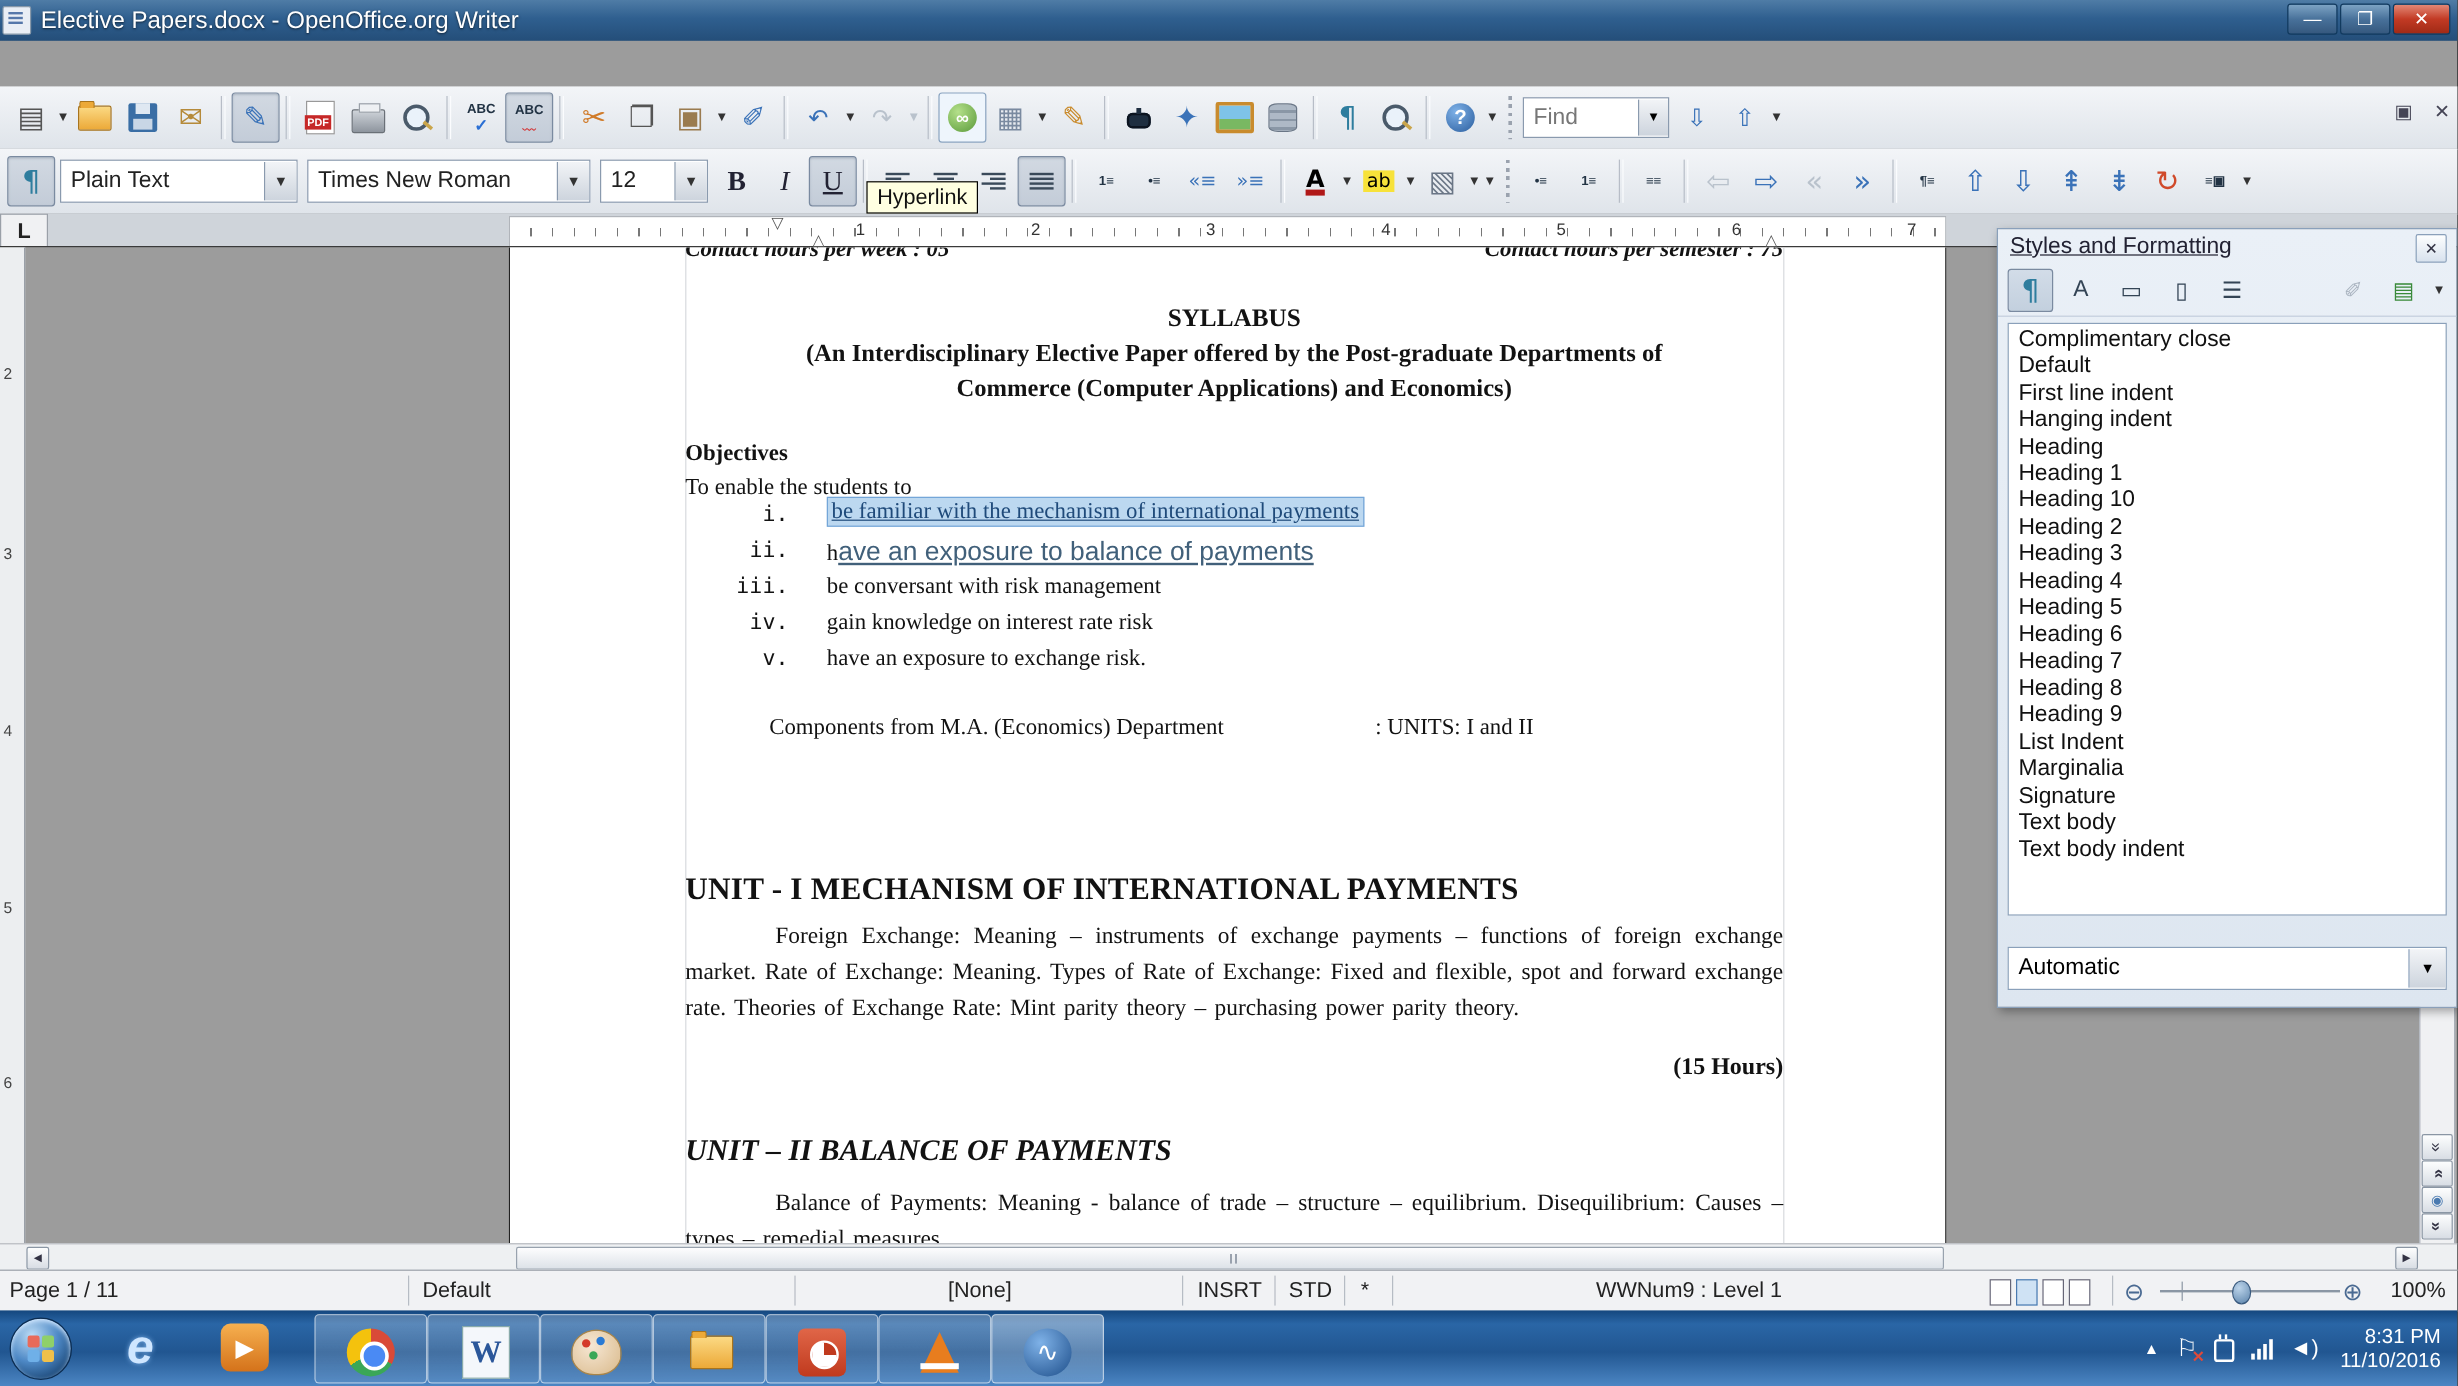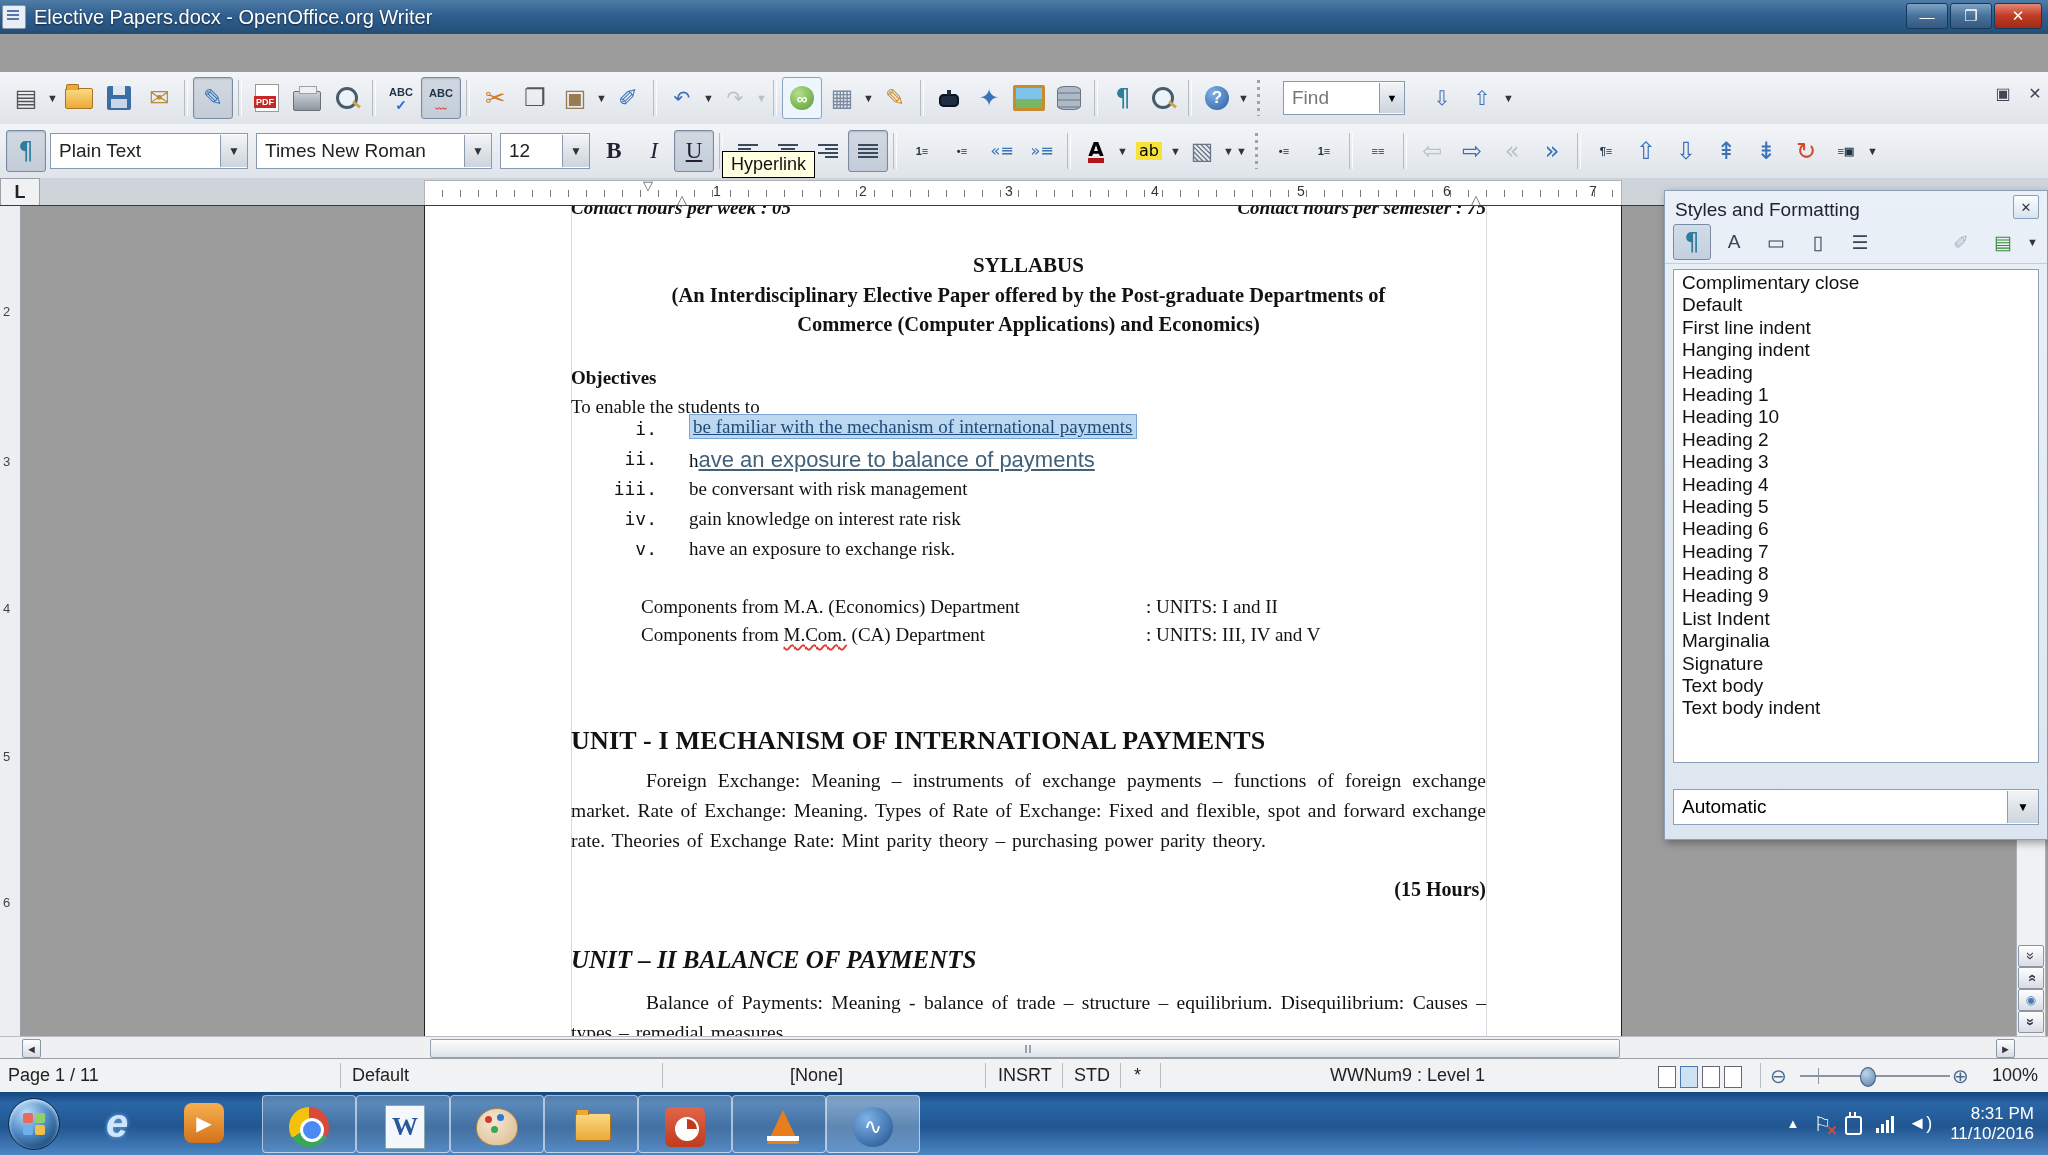--- a/index.html
+++ b/index.html
@@ -176,37 +176,37 @@
   .flagico:after{content:"✕";position:absolute;right:-6px;bottom:-2px;color:#e04a3a;font-size:13px;font-weight:bold;}
   .plug{width:13px;height:15px;border:2px solid #fff;border-radius:3px;position:relative;margin-top:3px;}
   .plug:before{content:"";position:absolute;left:2px;top:-6px;width:2px;height:4px;background:#fff;box-shadow:5px 0 0 #fff;}
   .bars{display:flex;align-items:flex-end;gap:2px;height:18px;}
   .bars i{width:3px;background:#fff;display:block;}
   .spk{font-size:18px;}
   .clock{text-align:right;font-size:17px;line-height:20px;margin-right:14px;margin-left:4px;}
   
   .panel{position:absolute;left:1664px;top:190px;width:382px;height:648px;z-index:50;
     background:linear-gradient(180deg,#eaf0f7,#dde6f0);border:1px solid #8aa0ba;box-shadow:2px 3px 8px rgba(0,0,0,.35);}
-  .ptitle{height:30px;display:flex;align-items:flex-end;font-size:19px;color:#223;padding-left:10px;position:relative;}
+  .ptitle{height:30px;display:flex;align-items:center;font-size:19px;color:#223;padding-left:10px;position:relative;text-decoration:underline;}
   .pclose{position:absolute;right:8px;top:4px;width:24px;height:22px;border:1px solid #8aa0ba;border-radius:2px;
     background:linear-gradient(180deg,#fdfefe,#d8e2ee);display:flex;align-items:center;justify-content:center;font-size:13px;color:#334;}
   .ptools{height:42px;display:flex;align-items:center;padding:0 8px;gap:4px;border-bottom:1px solid #c2cedc;}
   .pbtn{width:36px;height:34px;border:1px solid transparent;border-radius:3px;display:flex;align-items:center;justify-content:center;
     font-size:19px;color:#345;}
   .pbtn.pressed{border-color:#7a8aa0;background:linear-gradient(180deg,#d2dce8,#c3d0de);}
   .pbtn.disabled{color:#aab4c0;}
   .plist{position:absolute;left:8px;right:8px;top:78px;bottom:76px;background:#fff;border:1px solid #8aa0ba;
     font-size:19px;color:#111;overflow:hidden;padding-top:2px;}
   .pitem{padding:0 8px;height:22.4px;line-height:22.4px;white-space:nowrap;}
   .pcombo{position:absolute;left:8px;right:8px;bottom:14px;height:34px;background:#fff;border:1px solid #8aa0ba;
     display:flex;align-items:center;font-size:19px;}
   .pcombo .cval{flex:1;padding:0 8px;}
   .pcombo .cbtn{width:30px;height:32px;border-left:1px solid #8aa0ba;background:linear-gradient(180deg,#f2f4f7,#cdd4dd);
     display:flex;align-items:center;justify-content:center;font-size:12px;}
-  .find{width:120px;height:32px;background:#fff;border:1px solid #8a9aae;display:flex;align-items:center;margin:0 17px;justify-content:space-between;}
+  .find{width:120px;height:32px;background:#fff;border:1px solid #8a9aae;display:flex;align-items:center;margin:0 3px;justify-content:space-between;}
   .find .cval{flex:1;padding:0 8px;color:#777;font-size:19px;}
   .find .cbtn{width:24px;height:30px;border-left:1px solid #8a9aae;background:linear-gradient(180deg,#f2f4f7,#cdd4dd);
     display:flex;align-items:center;justify-content:center;font-size:11px;}
   .blue{color:#3a72b8;} .gray{color:#b9c2cc;} .orange{color:#d07a28;}
   .teal{color:#2e7d9e;} .dgray{color:#555;}
   .fsz{font-size:20px;}
 </style>
 </head>
 <body>
 
@@ -523,24 +523,20 @@
 
       <span class="obj-num" style="top:302px;left:146px">iv.</span>
       <span class="obj-txt" style="top:302px">gain knowledge on interest rate risk</span>
 
       <span class="obj-num" style="top:332px;left:146px">v.</span>
       <span class="obj-txt" style="top:332px">have an exposure to exchange risk.</span>
 
       <div class="comp" style="top:390px">
         <span class="c1">Components from M.A.  (Economics) Department</span>
         <span>: UNITS: I and II</span>
-      </div>
-      <div class="comp" style="top:418px">
-        <span class="c1"><span>Components from </span><span class="squig">M.Com.</span><span> (CA) Department</span></span>
-        <span>: UNITS: III, IV and V</span>
       </div>
 
       <div class="tx u1h" style="top:520px">UNIT - I MECHANISM OF INTERNATIONAL PAYMENTS</div>
       <div class="tx just" style="top:560px">Foreign Exchange: Meaning – instruments of exchange payments – functions of foreign exchange market. Rate of Exchange: Meaning. Types of Rate of Exchange: Fixed and flexible, spot and forward exchange rate. Theories of Exchange Rate: Mint parity theory – purchasing power parity theory.</div>
       <div class="tx hours" style="top:672px">(15 Hours)</div>
 
       <div class="tx u2h" style="top:740px">UNIT – II BALANCE OF PAYMENTS</div>
       <div class="tx just" style="top:782px">Balance of Payments: Meaning - balance of trade – structure – equilibrium. Disequilibrium: Causes – types – remedial measures.</div>
     </div>
 

